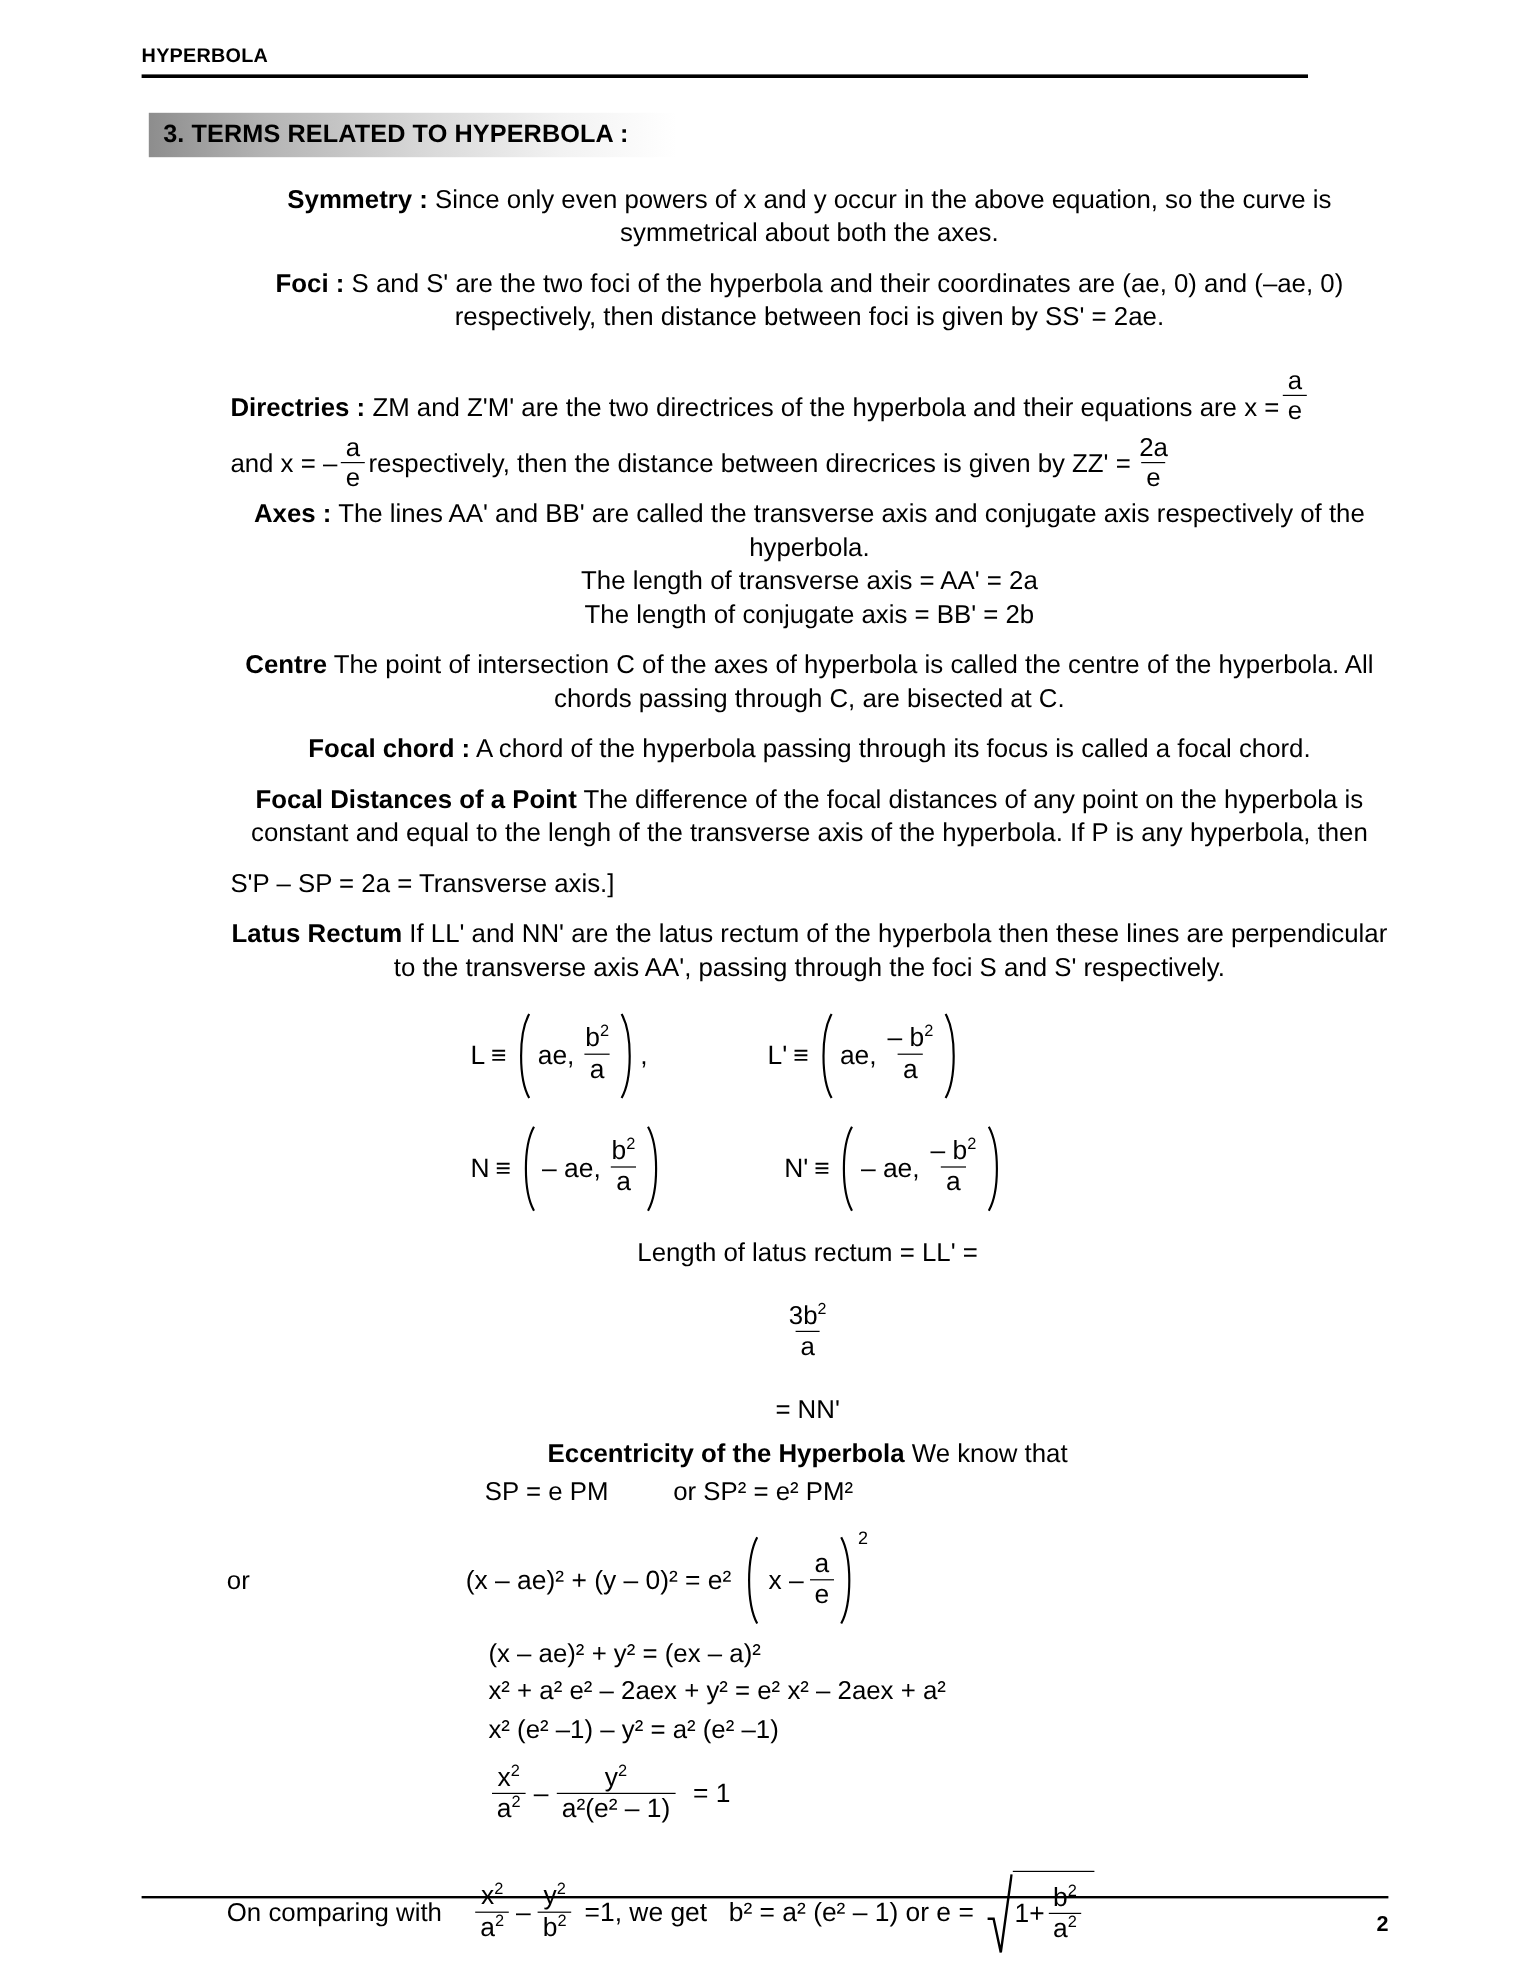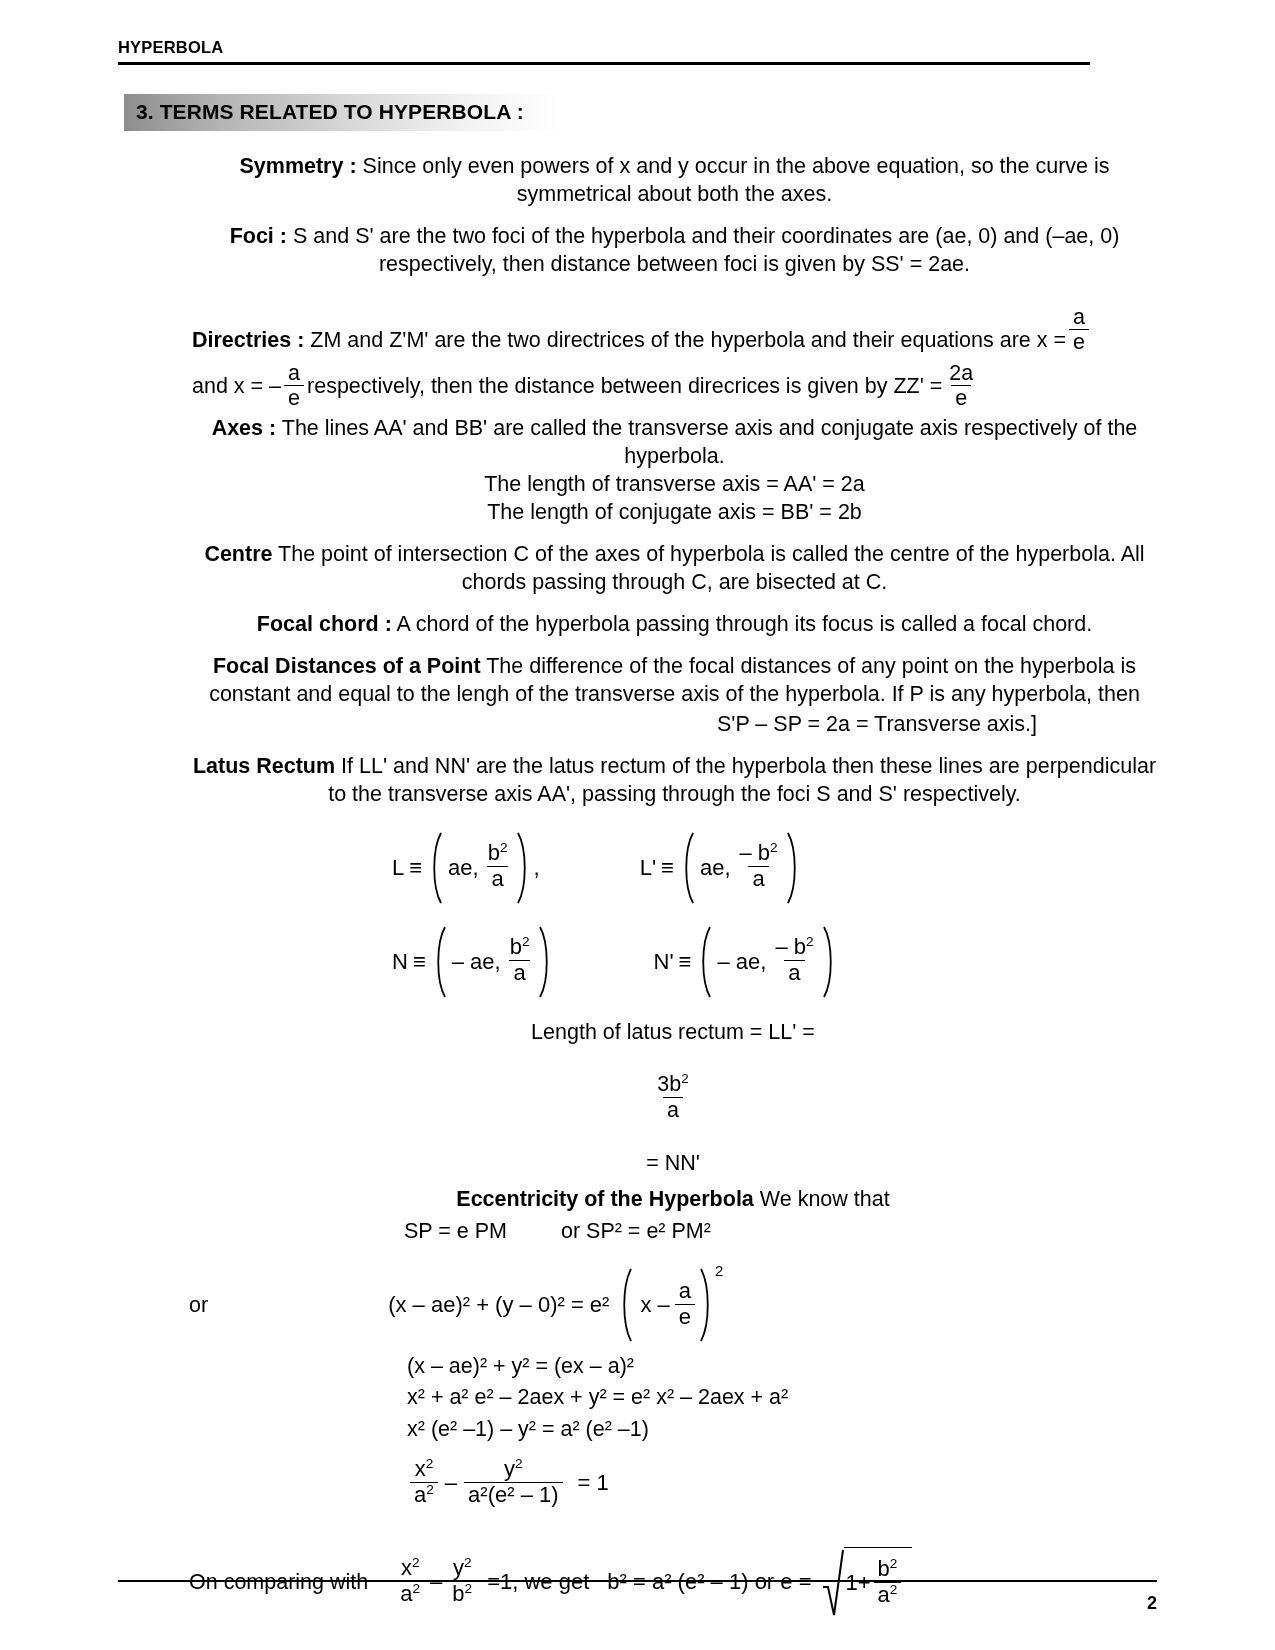--- a/index.html
+++ b/index.html
@@ -203,21 +203,21 @@
 
     <p class="para">
       <b>Focal chord :</b>
       <span>A chord of the hyperbola passing through its focus is called a focal chord.</span>
     </p>
 
     <p class="para tight">
       <b>Focal Distances of a Point</b>
       <span>The difference of the focal distances of any point on the hyperbola is constant and equal to the lengh of the transverse axis of the hyperbola. If P is any hyperbola, then</span>
     </p>
-    <p class="para" style="text-align:right;padding-right:120px;margin-top:2px;">
+    <p class="para" style="text-align:left;padding-right:120px;margin-top:14px;">
       <span>S'P – SP = 2a = Transverse axis.]</span>
     </p>
 
     <p class="para">
       <b>Latus Rectum</b>
       <span>If LL' and NN'  are the latus rectum of the hyperbola then these lines are perpendicular to the transverse axis AA', passing through the foci S and S' respectively.</span>
     </p>
 
     <div class="spacer8"></div>
 

